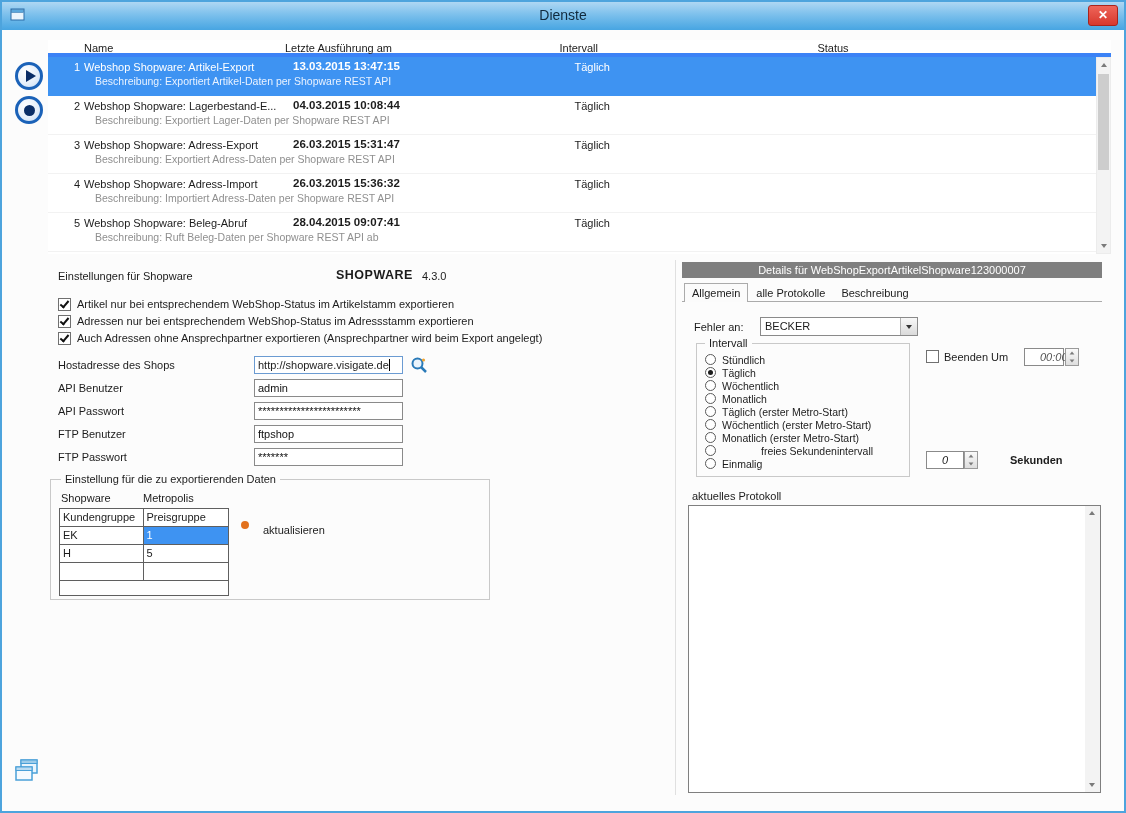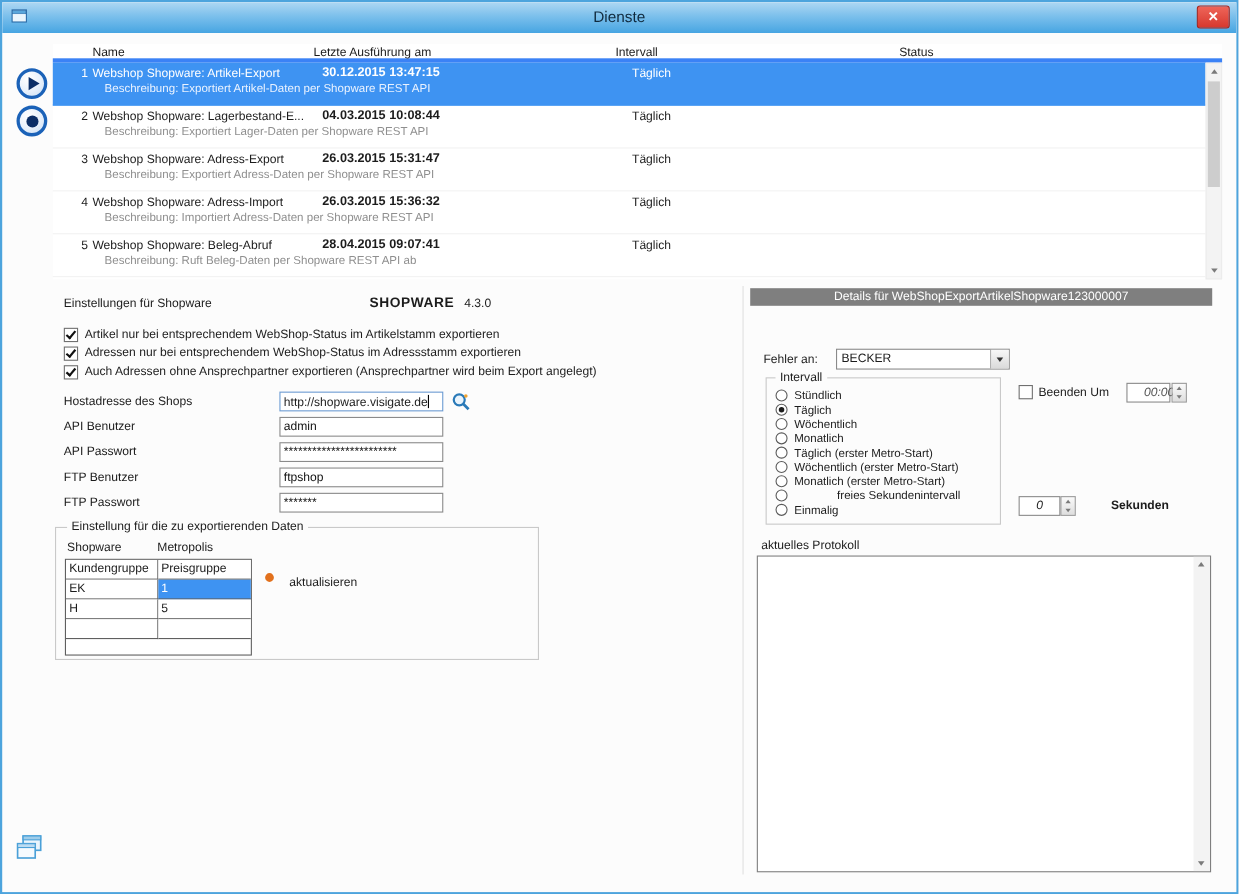--- a/index.html
+++ b/index.html
@@ -117,21 +117,21 @@
       <span class="th-lastrun">Letzte Ausführung am</span>
       <span class="th-interval">Intervall</span>
       <span class="th-status">Status</span>
     </div>
     <div class="tbl-body">
 
       <div class="svc-row selected">
         <span class="svc-num">1</span>
         <span class="svc-name">Webshop Shopware: Artikel-Export</span>
         <span class="svc-desc">Beschreibung: Exportiert Artikel-Daten per Shopware REST API</span>
-        <span class="svc-date">30.12.2015 13:47:15</span>
+        <span class="svc-date">13.03.2015 13:47:15</span>
         <span class="svc-int">Täglich</span>
         <span class="svc-status"></span>
       </div>
 
       <div class="svc-row">
         <span class="svc-num">2</span>
         <span class="svc-name">Webshop Shopware: Lagerbestand-E...</span>
         <span class="svc-desc">Beschreibung: Exportiert Lager-Daten per Shopware REST API</span>
         <span class="svc-date">04.03.2015 10:08:44</span>
         <span class="svc-int">Täglich</span>
@@ -249,20 +249,25 @@
       <span class="refresh-icon" style="left:190px;top:41px;"></span>
       <span class="abs" style="left:212px;top:44px;">aktualisieren</span>
     </div>
   </div>
 
   <div class="divider"></div>
 
   <div class="rp">
     <div class="rp-header">Details für WebShopExportArtikelShopware123000007</div>
 
+    <div class="tabs">
+      <span class="tab active">Allgemein</span>
+      <span class="tab">alle Protokolle</span>
+      <span class="tab">Beschreibung</span>
+    </div>
 
     <span class="abs" style="left:14px;top:63px;">Fehler an:</span>
     <div class="combo" style="left:80px;top:59px;width:158px;padding-left:40px;">
       <span class="combo-val">BECKER</span>
       <span class="combo-btn">
           <span class="arr-dn"></span>
         </span>
     </div>
 
     <div class="grp" style="left:16px;top:85px;width:214px;height:134px;background:#fcfcfc;">

